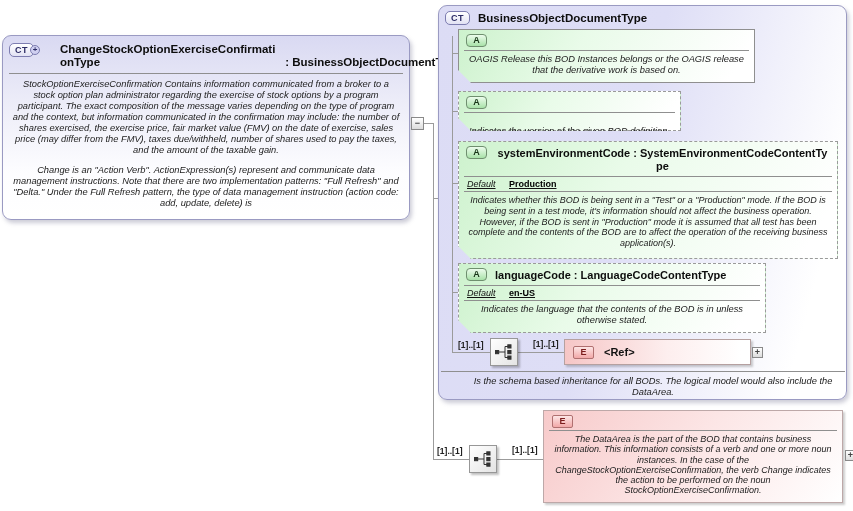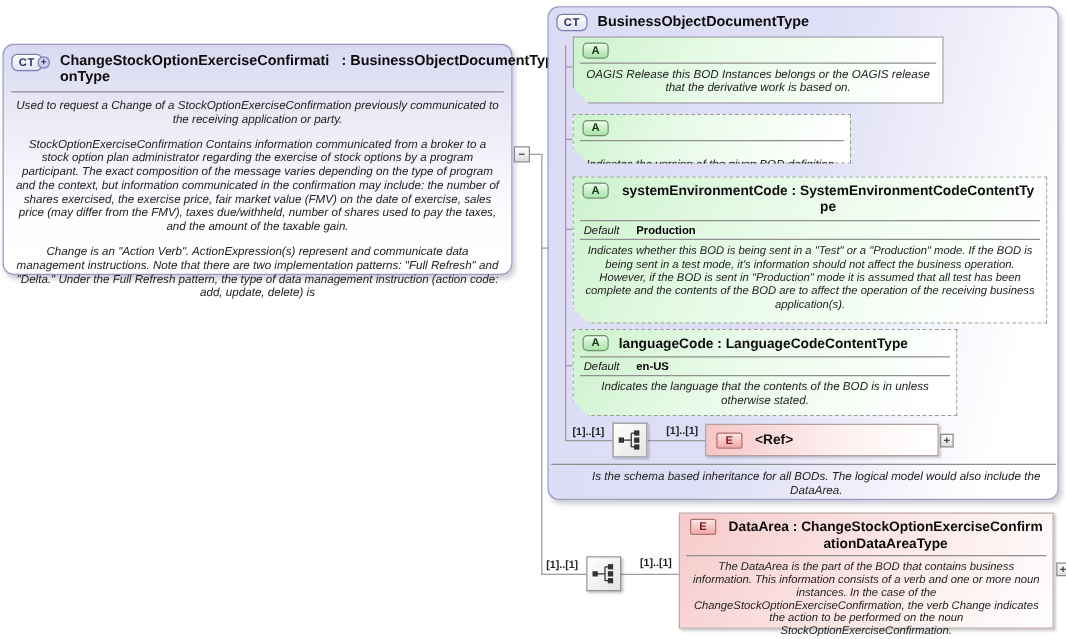--- a/index.html
+++ b/index.html
@@ -26,21 +26,21 @@
         border:1px solid #bda8a8;box-shadow:1.5px 1.5px 2px rgba(0,0,0,0.2);}
 
   .hdr{display:flex;align-items:flex-start;gap:8px;padding:4px 7px 3px 7px;
        font-weight:bold;font-size:11px;line-height:13px;color:#0d0d0d;}
   .hdr .txt{padding-top:1px;}
   .sep{height:1px;background:#8f8f8f;margin:0 5px;}
   .doc{font-style:italic;font-size:9.3px;line-height:11px;color:#222;
        padding:3px 7px 4px 7px;text-align:center;}
   .doc p{margin:0 0 9px 0;}
   .doc p:last-child{margin-bottom:0;}
-  .defrow{display:flex;align-items:flex-end;font-size:9px;line-height:12px;padding:1px 8px;}
+  .defrow{display:flex;align-items:flex-end;font-size:9px;line-height:12px;padding:1px 8px;text-decoration:underline;}
   .deflabel{font-style:italic;color:#111;width:42px;}
   .defval{font-weight:bold;color:#000;}
 
   
   .badge{display:inline-flex;align-items:center;justify-content:center;flex:none;
          font-weight:bold;box-sizing:border-box;}
   .badge-ct{width:25px;height:14px;border:1px solid #7d7db0;border-radius:5px;
             background:linear-gradient(#ffffff,#e2e2f4);color:#2c2c66;font-size:9px;letter-spacing:0.5px;}
   .ct-plus{display:inline-flex;align-items:center;justify-content:center;flex:none;
            width:10px;height:10px;border-radius:50%;border:1px solid #7d7db0;
@@ -66,29 +66,28 @@
 <body>
 
 <div class="stage">
 
   <div class="abs ct-box ct-left" style="left:2px;top:35px;width:408px;height:185px;">
     <div class="hdr" style="padding:6px 8px 2px 6px;font-size:11.5px;">
       <span style="display:inline-flex;margin-top:1px;">
         <span class="badge badge-ct">CT</span>
         <span class="ct-plus">+</span>
       </span>
-      <span class="txt" style="display:flex;align-items:flex-start;">
+      <span class="txt" style="display:flex;align-items:flex-end;margin-left:12px;">
         <span style="display:inline-block;width:222px;word-break:break-all;">ChangeStockOptionExerciseConfirmationType</span>
           <span style="white-space:pre;"> : </span>
           <span style="white-space:nowrap;">BusinessObjectDocumentType</span>
       </span>
     </div>
     <div class="sep" style="margin:2px 6px 0 6px;"></div>
     <div class="doc" style="padding:5px 9px 4px 9px;">
-      <p>Used to request a Change of a StockOptionExerciseConfirmation previously communicated to the receiving application or party.</p>
       <p>StockOptionExerciseConfirmation  Contains information communicated from a broker to a stock option plan administrator regarding the exercise of stock options by a program participant. The exact composition of the message varies depending on the type of program and the context, but information communicated in the confirmation may include: the number of shares exercised, the exercise price, fair market value (FMV) on the date of exercise, sales price (may differ from the FMV), taxes due/withheld, number of shares used to pay the taxes, and the amount of the taxable gain.</p>
       <p>Change is an "Action Verb". ActionExpression(s) represent and communicate data management instructions.  Note that there are two implementation patterns: "Full Refresh" and "Delta." Under the Full Refresh pattern, the type of data management instruction (action code: add, update, delete) is</p>
     </div>
   </div>
 
   <div class="abs toggle" style="left:411px;top:117px;width:13px;height:13px;">−</div>
 
   <div class="abs line" style="left:424px;top:123px;width:9px;height:1px;"></div>
   <div class="abs line" style="left:433px;top:123px;width:1px;height:337px;"></div>
   <div class="abs line" style="left:433px;top:198px;width:6px;height:1px;"></div>
@@ -194,20 +193,19 @@
         <rect x="13.8" y="6.5" width="3.2" height="3.2"></rect>
         <rect x="13.8" y="12" width="3.2" height="3.2"></rect>
       </g>
     </svg>
   </div>
   <span class="card" style="left:512px;top:445px;">[1]..[1]</span>
 
   <div class="abs elem-big" style="left:543px;top:410px;width:300px;height:93px;">
     <div class="hdr" style="padding:4px 6px 2px 8px;">
       <span class="badge badge-e">E</span>
-      <span class="txt" style="display:inline-block;width:262px;word-break:break-all;text-align:center;">DataArea : ChangeStockOptionExerciseConfirmationDataAreaType</span>
     </div>
     <div class="sep"></div>
     <div class="doc" style="font-size:9px;line-height:10.3px;padding:3px 8px 3px 8px;">The DataArea is the part of the BOD that contains business information. This information consists of a verb and one or more noun instances. In the case of the ChangeStockOptionExerciseConfirmation, the verb Change indicates the action to be performed on the noun StockOptionExerciseConfirmation.</div>
   </div>
   <div class="abs toggle" style="left:845px;top:450px;width:11px;height:11px;">+</div>
 
 </div>
 
 </body></html>

